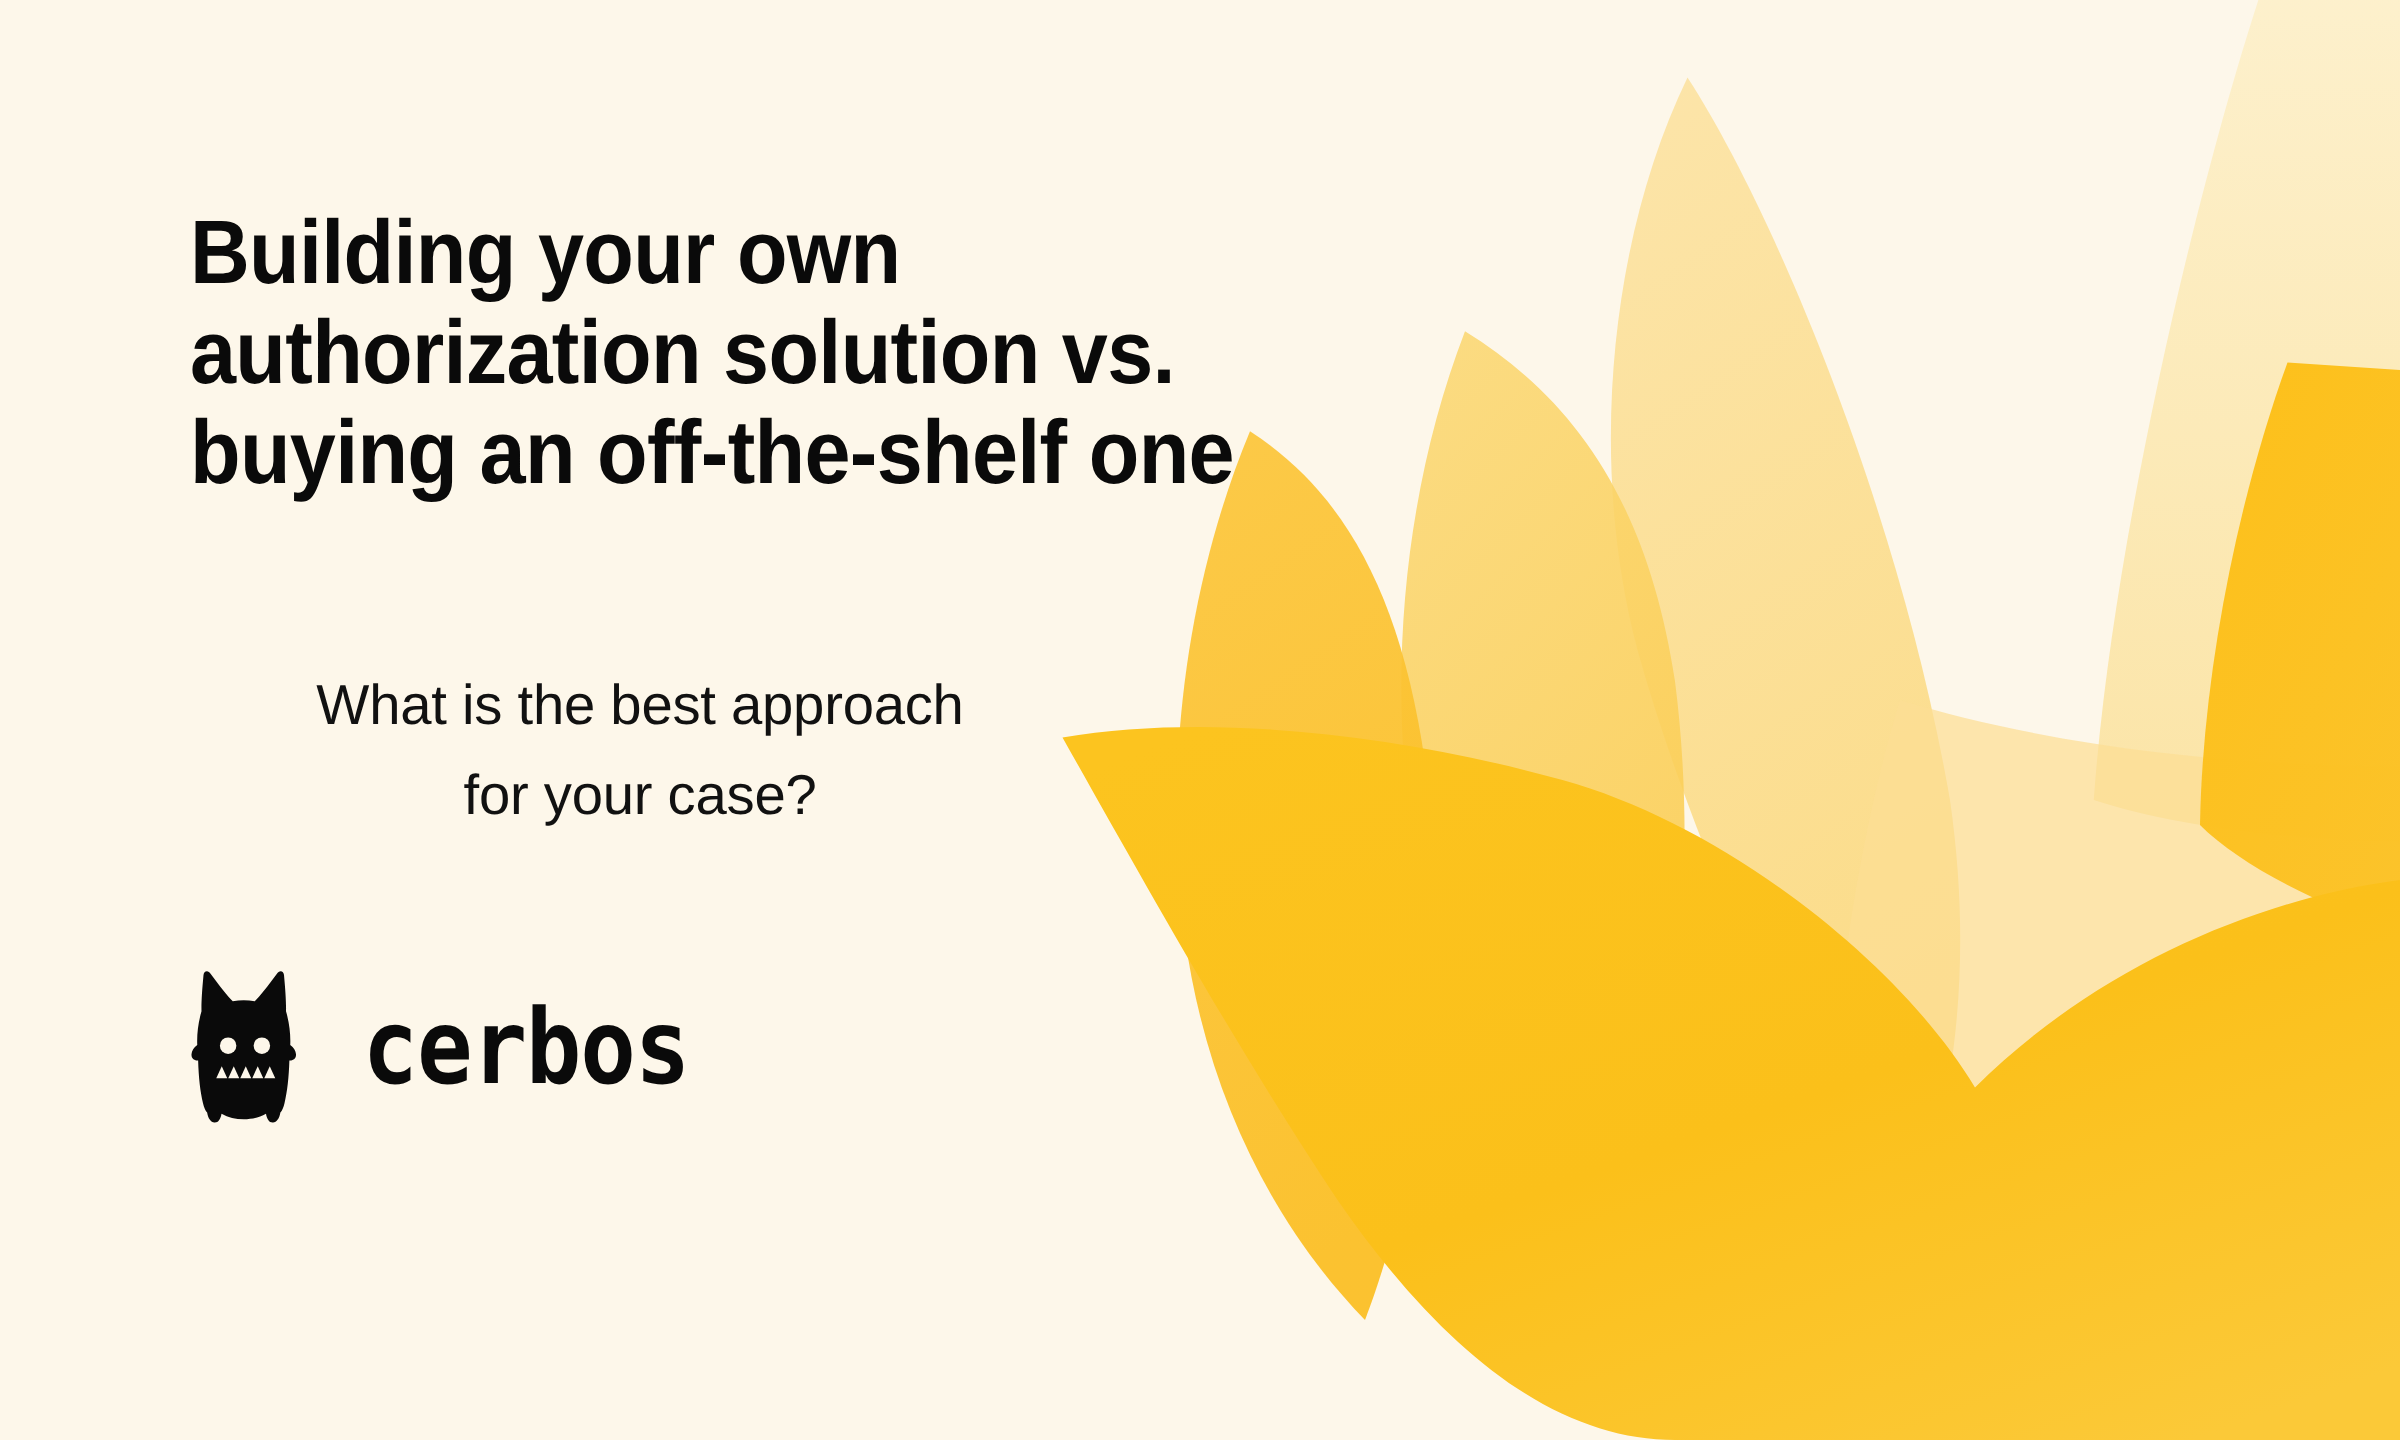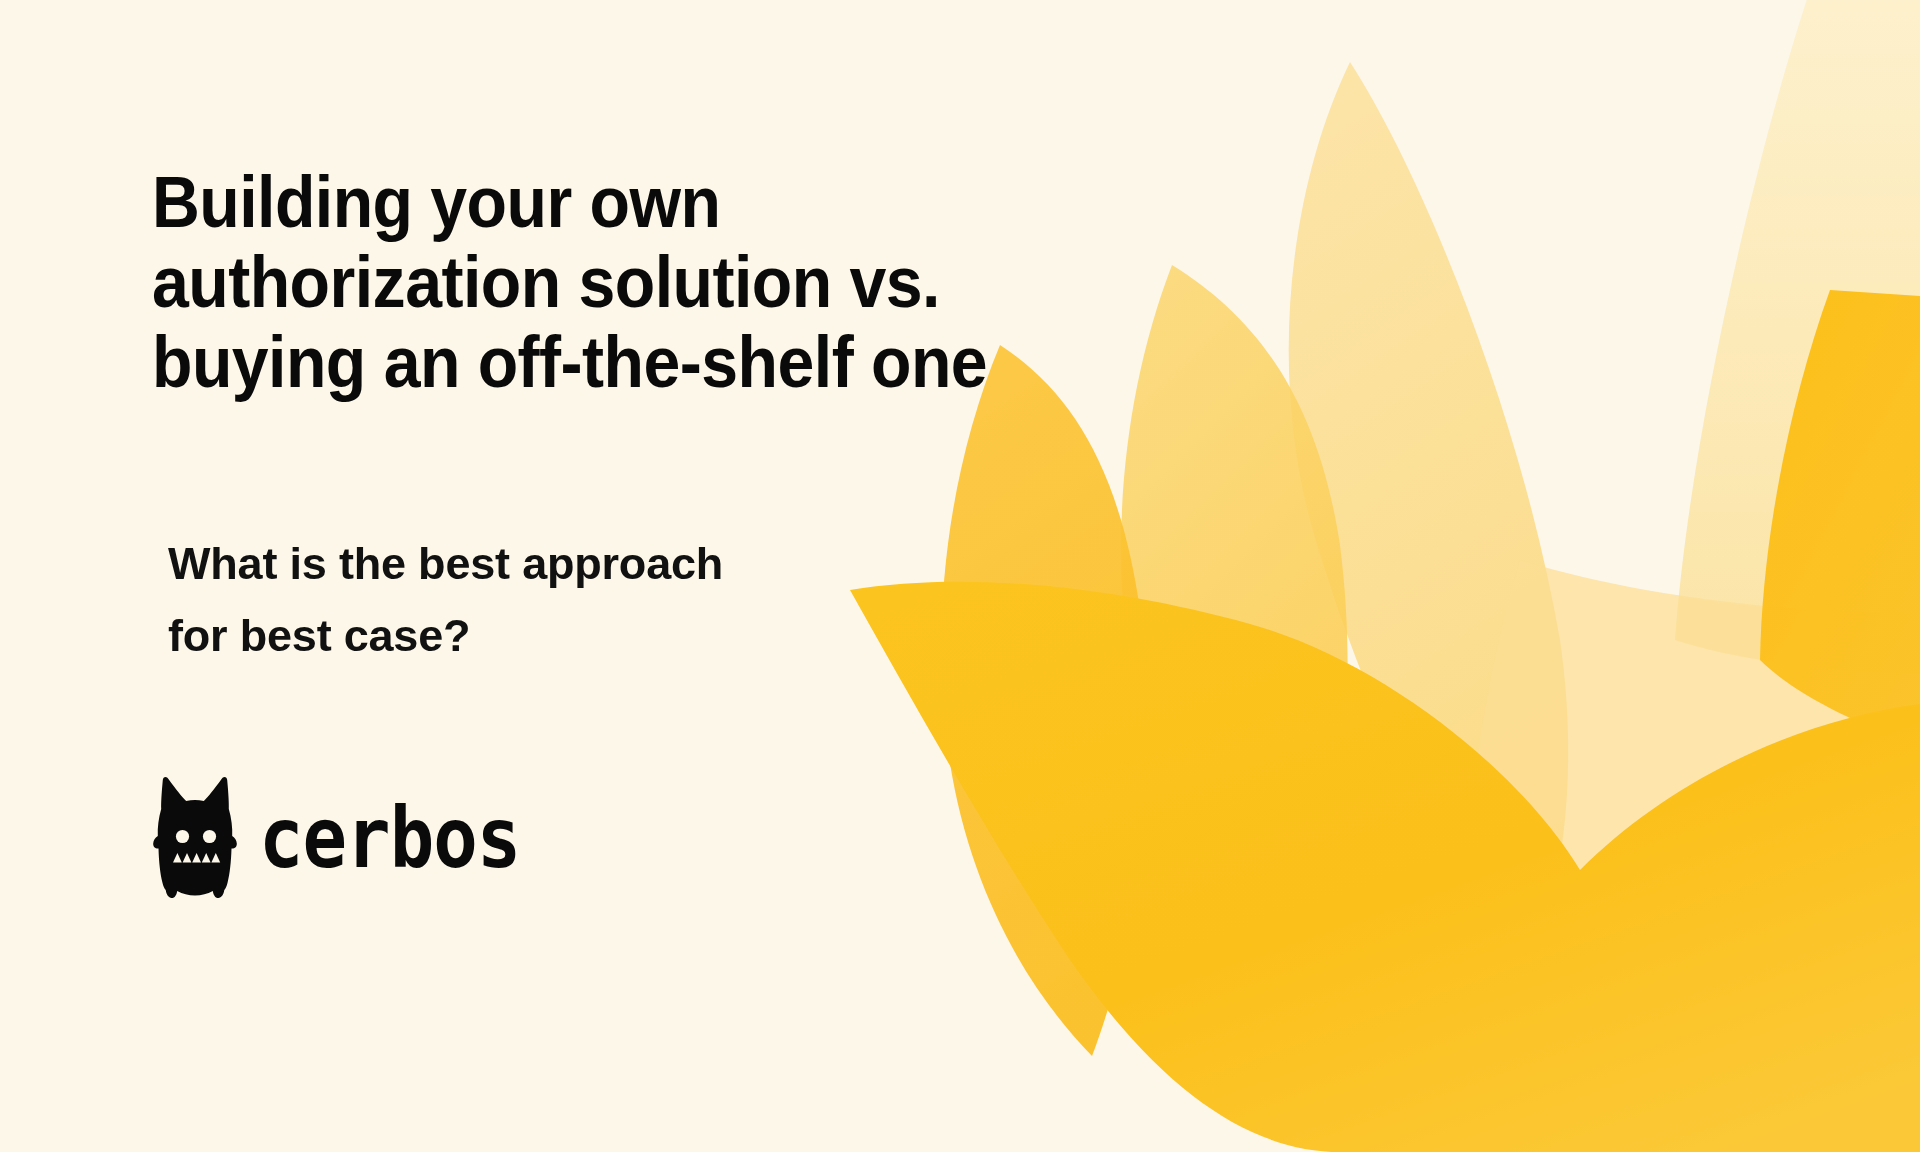--- a/index.html
+++ b/index.html
@@ -55,40 +55,41 @@
     letter-spacing: -0.6px;
     color: #0A0A0A;
     transform: scaleX(0.92);
     transform-origin: left center;
   }
   .headline .ln { display: block; white-space: nowrap; }
 
   .subhead {
     position: absolute;
     top: 528px;
-    left: 16px;
+    left: 0;
     width: 720px;
     margin: 0;
     font-family: "Liberation Sans", "DejaVu Sans", sans-serif;
-    font-weight: 700;
+    font-weight: 400;
     font-size: 45px;
     line-height: 72px;
     letter-spacing: -0.2px;
     color: #111111;
+    text-align: center;
   }
   .subhead .ln { display: block; white-space: nowrap; }
 
   
   #logo {
     position: absolute;
     top: 768px;
     left: 0;
     display: flex;
     align-items: center;
-    gap: 21px;
+    gap: 52px;
     height: 140px;
   }
   #logo-mark {
     width: 86px;
     height: 128px;
     flex: none;
   }
   #logo-mark svg { display: block; width: 100%; height: 100%; }
 
   #logo-word {
@@ -161,21 +162,21 @@
   <div id="content">
 
     <h1 class="headline">
       <span class="ln">Building your own</span>
       <span class="ln">authorization solution vs.</span>
       <span class="ln">buying an off-the-shelf one</span>
     </h1>
 
     <p class="subhead">
       <span class="ln">What is the best approach</span>
-      <span class="ln">for best case?</span>
+      <span class="ln">for your case?</span>
     </p>
 
     <div id="logo">
 
       <div id="logo-mark">
         <svg viewBox="0 0 86 128" xmlns="http://www.w3.org/2000/svg">
 
           <path fill="#0A0A0A" d="M 13.5 3
                    C 12.0 3 11.0 4.2 10.8 6.0
                    C 9.6 19.0 9.0 28.5 9.2 35.0

